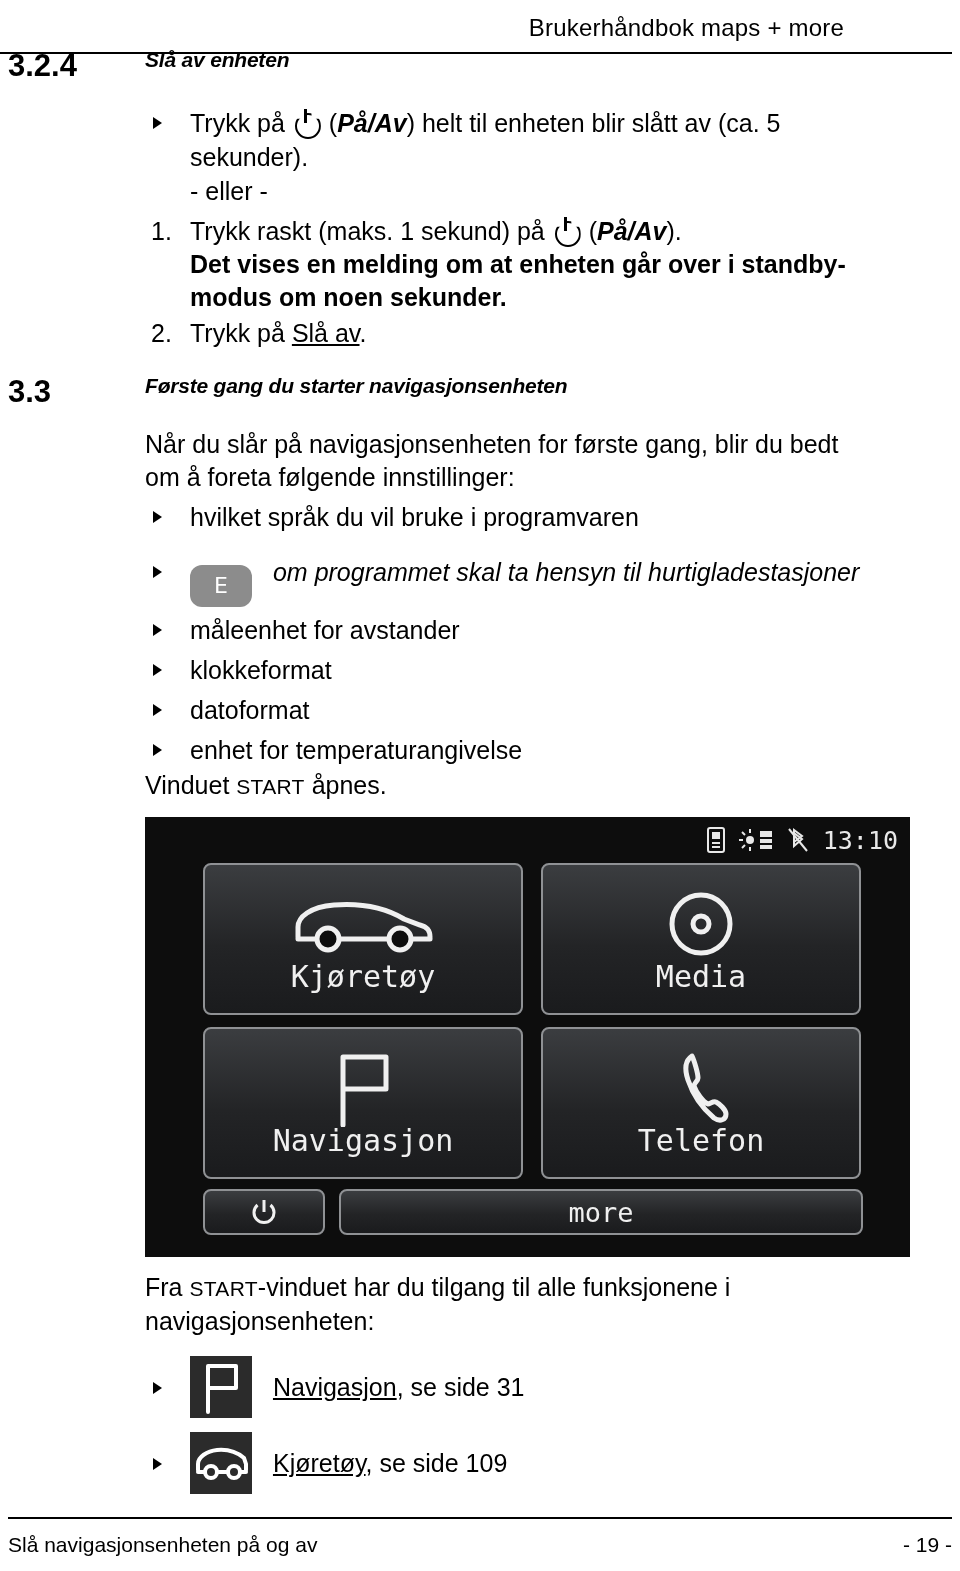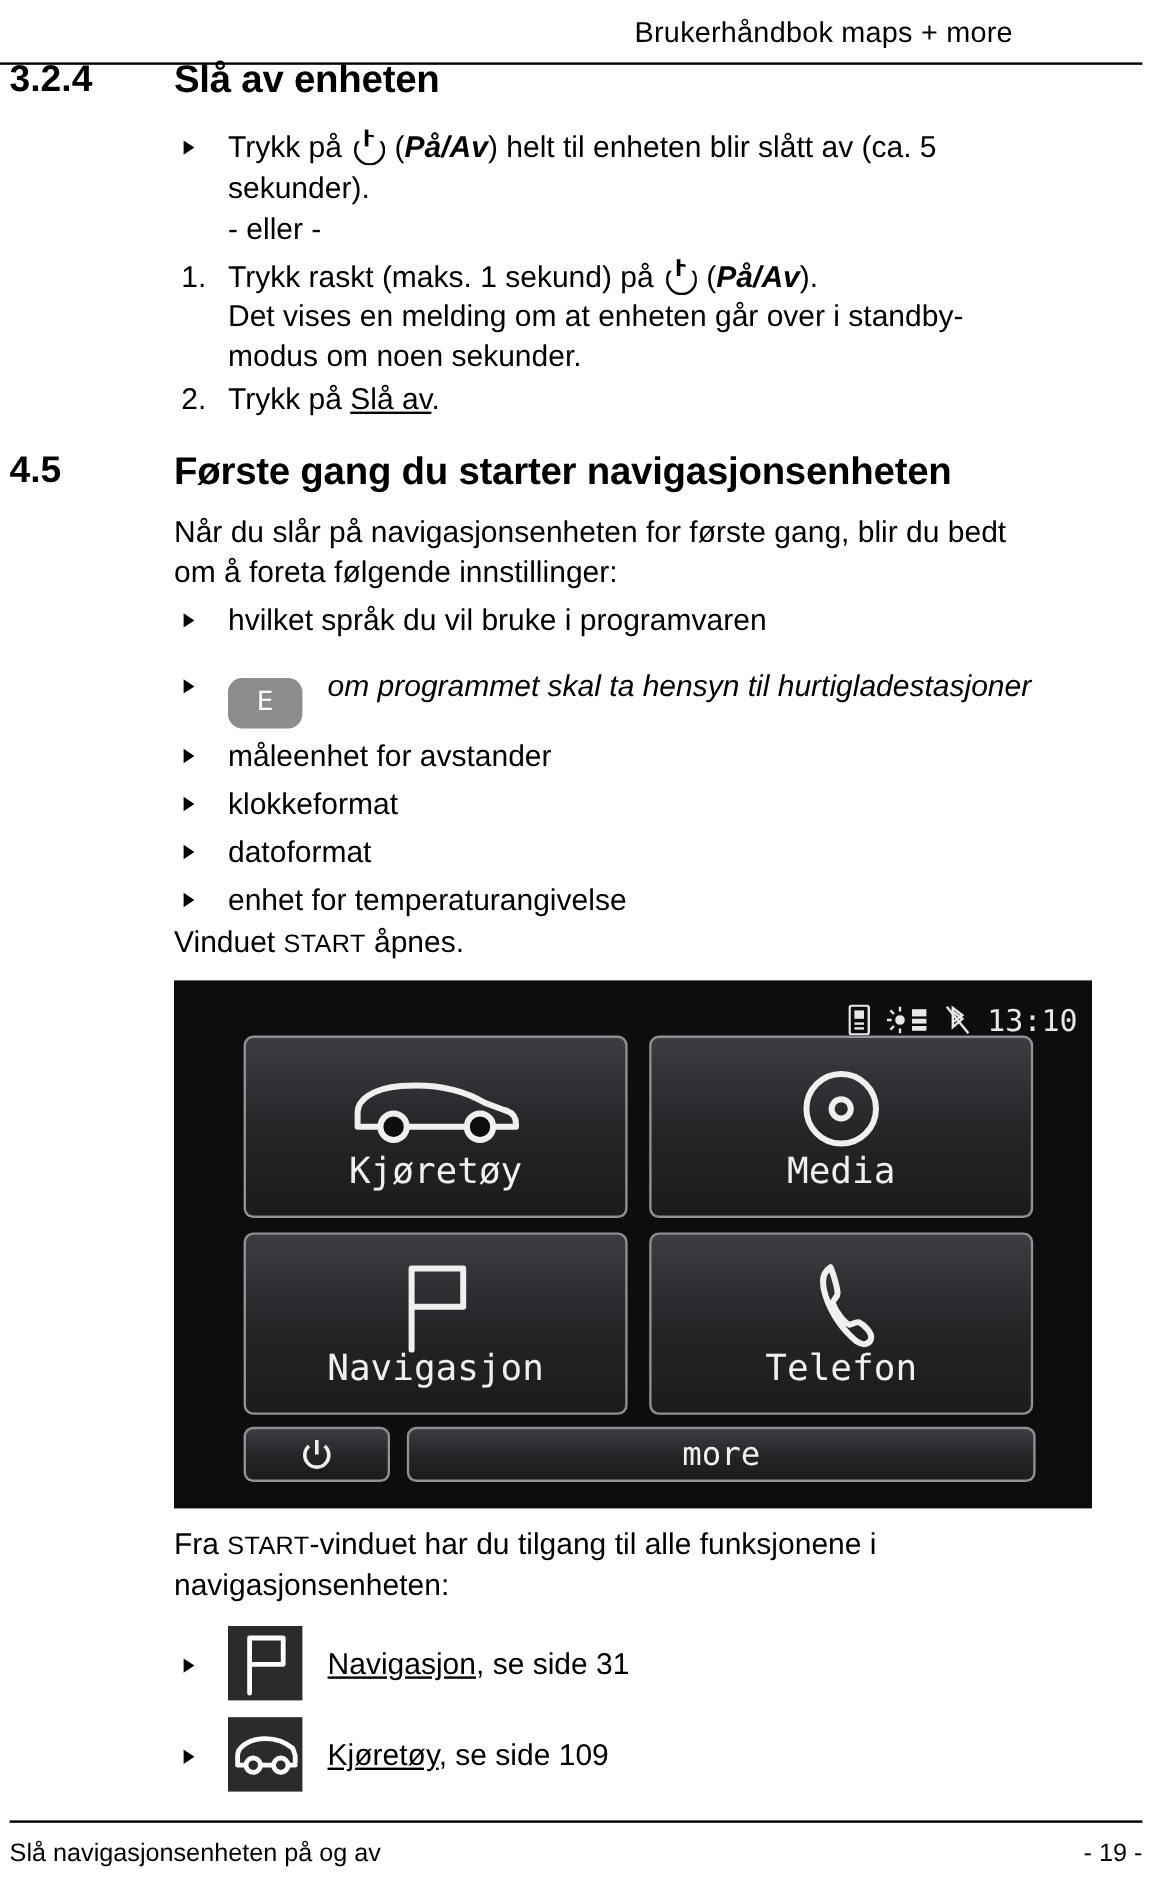--- a/index.html
+++ b/index.html
@@ -78,23 +78,24 @@
   }
 
   .sec-num {
     position: absolute;
     left: 8px;
     font-weight: bold;
   }
 
   h2.sec-title {
     margin: 0;
-    font-size: 32px;
+    font-size: 21px;
     font-weight: bold;
     letter-spacing: -0.2px;
+    font-style: italic;
   }
 
   .block {
     position: relative;
     margin-left: 145px;
     margin-right: 14px;
   }
 
   .para {
     font-size: 25px;
@@ -129,20 +130,21 @@
   .num-row .num {
     position: absolute;
     left: 6px;
     top: 0;
   }
 
   .indent-text {
     font-size: 25px;
     line-height: 33px;
     padding-left: 45px;
+    font-weight: bold;
   }
 
   .center-dash {
     font-size: 25px;
     line-height: 34px;
     padding-left: 45px;
   }
 
   u.ul { text-decoration: underline; }
   i.it { font-style: italic; font-weight: bold; }
@@ -210,21 +212,21 @@
     position: relative;
     margin-left: 145px;
     width: 765px;
     height: 440px;
     background: #0d0d0d;
     overflow: hidden;
   }
   .device .statusbar {
     position: absolute;
     right: 12px;
-    top: 16px;
+    top: 6px;
     height: 34px;
     display: flex;
     align-items: center;
     gap: 14px;
     color: #e8e8e8;
     font-family: "DejaVu Sans Mono", monospace;
     font-size: 25px;
   }
   .tile-grid {
     position: absolute;
@@ -318,21 +320,21 @@
 
       <div class="indent-text">Det vises en melding om at enheten går over i standby-modus om noen sekunder.</div>
 
       <div class="num-row" style="margin-top:2px;">
         <span class="num">2.</span>
         <span>Trykk på </span><u class="ul">Slå av</u><span>.</span>
       </div>
     </div>
 
     <div style="position:relative; height:48px; margin-top:24px;">
-      <div class="sec-num" style="font-size:31px; top:0;">4.5</div>
+      <div class="sec-num" style="font-size:31px; top:0;">3.3</div>
       <h2 class="sec-title" style="position:absolute; left:145px; top:0;">Første gang du starter navigasjonsenheten</h2>
     </div>
 
     <div class="block" style="margin-top:6px;">
       <div class="para">Når du slår på navigasjonsenheten for første gang, blir du bedt om å foreta følgende innstillinger:</div>
 
       <div class="bullet-row">
         <span class="arrow"></span>
         <span>hvilket språk du vil bruke i programvaren</span>
       </div>

